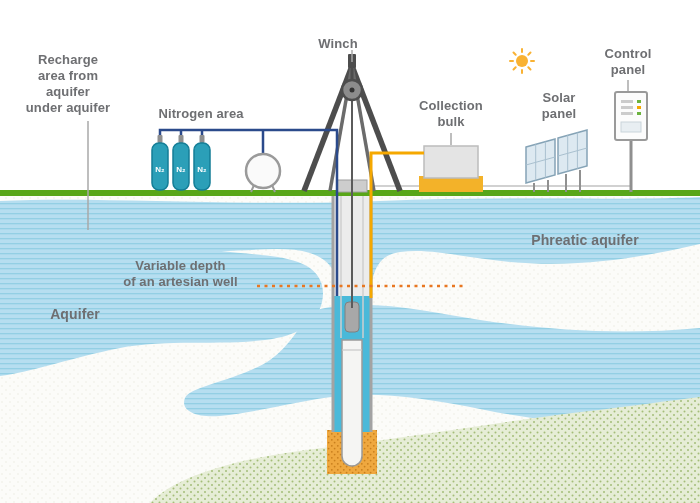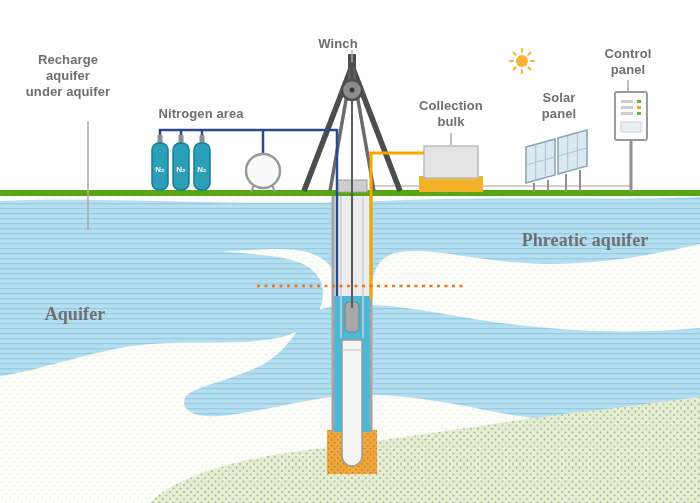--- a/index.html
+++ b/index.html
@@ -2,21 +2,21 @@
 <html><head>
 <meta charset="utf-8">
 <style>
   html,body{margin:0;padding:0;background:#fff;}
   #canvas{position:relative;width:700px;height:503px;overflow:hidden;background:#ffffff;
           font-family:"Liberation Sans",sans-serif;}
   #scene{position:absolute;left:0;top:0;width:700px;height:503px;}
   .label{position:absolute;font-weight:bold;font-size:13px;line-height:16px;color:#6e6f72;
          text-align:center;letter-spacing:.1px;z-index:5;}
   .label span{display:block;}
-  .label-lg{font-size:18px;font-family:Liberation Serif, serif;}
+  .label-lg{font-size:14px;}
 </style>
 </head>
 <body>
 
 <div id="canvas">
 
   <svg id="scene" viewBox="0 0 700 503" xmlns="http://www.w3.org/2000/svg">
     <defs>
       <pattern id="p-stripes" patternUnits="userSpaceOnUse" width="8" height="5">
         <rect width="8" height="5" fill="#b6def0"></rect>
@@ -142,20 +142,21 @@
       <line x1="352" y1="50" x2="352" y2="62"></line>
       <line x1="451" y1="133" x2="451" y2="145"></line>
       <line x1="628" y1="80" x2="628" y2="91"></line>
     </g>
 
     <line x1="257" y1="286" x2="463" y2="286" stroke="#e87722" stroke-width="2.5" stroke-dasharray="3,4.5"></line>
   </svg>
 
   <div class="label" style="left:18px;top:52px;width:100px;">
     <span>Recharge</span>
+    <span>area from</span>
     <span>aquifer</span>
     <span>under aquifer</span>
   </div>
 
   <div class="label" style="left:308px;top:36px;width:60px;">Winch</div>
 
   <div class="label" style="left:145px;top:106px;width:112px;">Nitrogen area</div>
 
   <div class="label" style="left:414px;top:98px;width:74px;">
     <span>Collection</span>
@@ -169,14 +170,18 @@
 
   <div class="label" style="left:597px;top:46px;width:62px;">
     <span>Control</span>
     <span>panel</span>
   </div>
 
   <div class="label label-lg" style="left:505px;top:232px;width:160px;">Phreatic aquifer</div>
 
   <div class="label label-lg" style="left:30px;top:306px;width:90px;">Aquifer</div>
 
+  <div class="label" style="left:108px;top:258px;width:145px;">
+    <span>Variable depth</span>
+    <span>of an artesian well</span>
+  </div>
 
 </div>
 
 </body></html>

